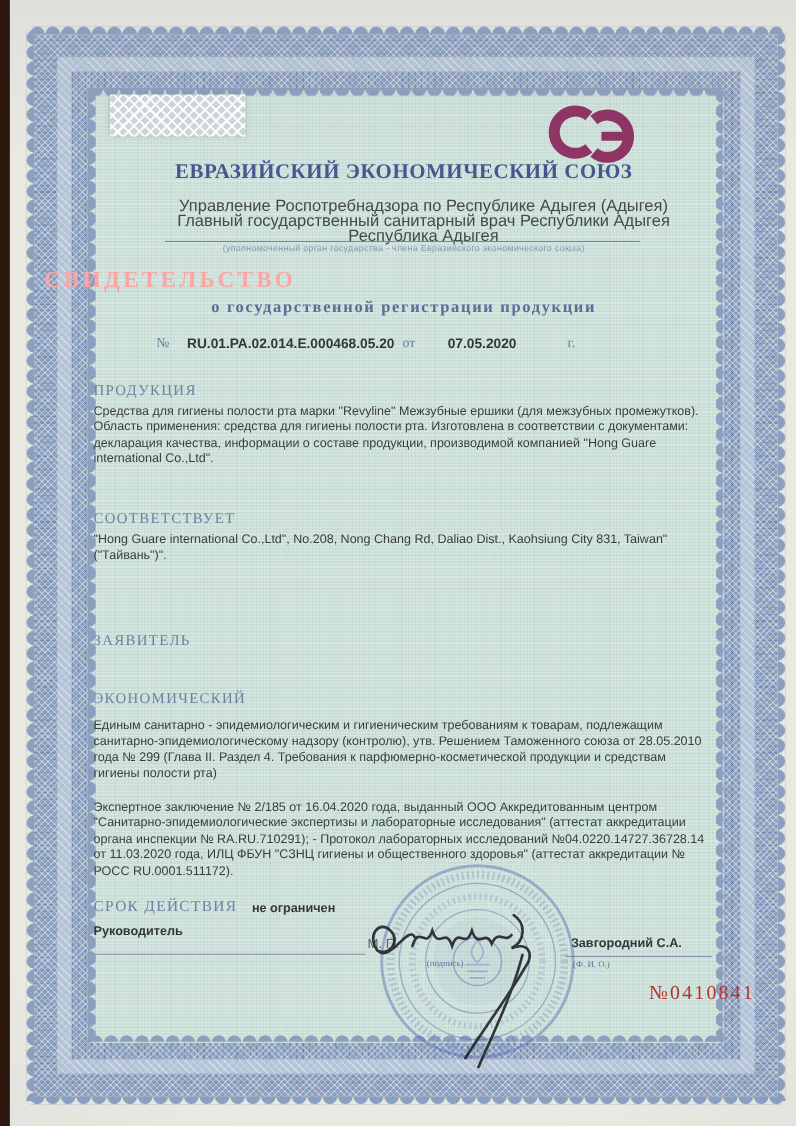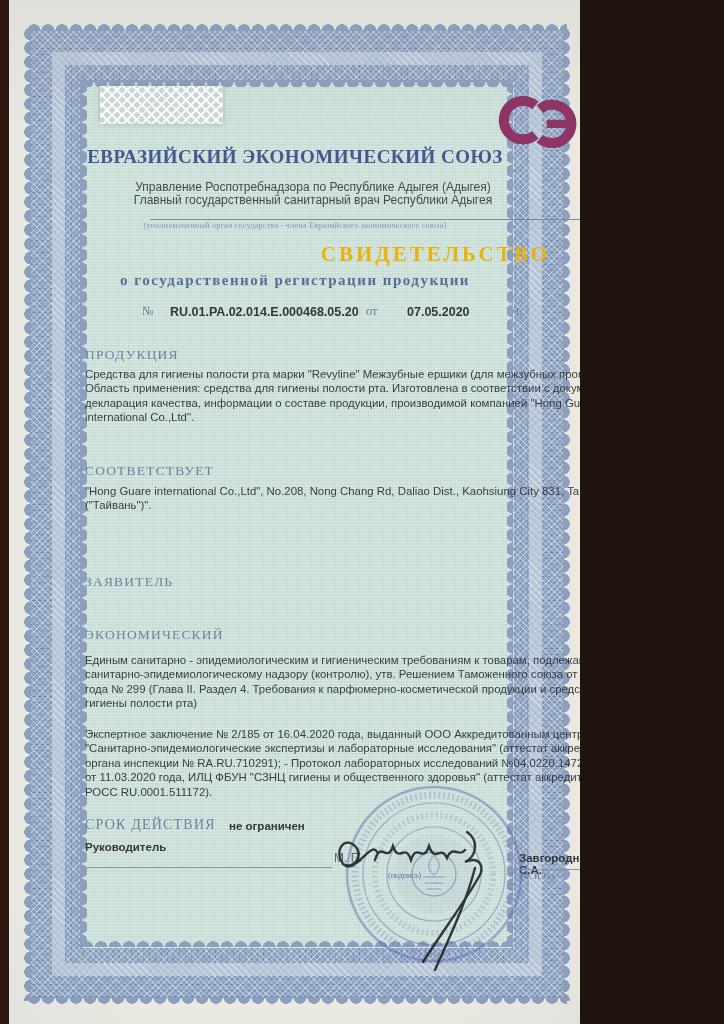--- a/index.html
+++ b/index.html
@@ -1,16 +1,16 @@
 <!DOCTYPE html>
 <html><head>
 <meta charset="utf-8">
 <style>
   html,body{margin:0;padding:0;background:#1f140d;}
-  .photo{position:relative;width:580px;height:1024px;background:#2b190f;overflow:hidden;
+  .photo{position:relative;width:724px;height:1024px;background:#2b190f;overflow:hidden;
          font-family:"Liberation Sans",sans-serif;}
   .paper{position:absolute;left:9px;top:0;right:0;bottom:0;background:#e9e9e2;}
   .paper::after{content:"";position:absolute;inset:0;pointer-events:none;
     background:linear-gradient(180deg,rgba(140,145,148,.10),rgba(140,145,148,0) 14%),
                radial-gradient(120% 100% at 50% 42%,rgba(0,0,0,0) 60%,rgba(80,85,92,.14));}
   
   .frame{position:absolute;left:22px;top:31px;right:17px;bottom:27px;background-color:#8ba0bf;
     background-image:
       repeating-linear-gradient(45deg,rgba(255,255,255,.35) 0 1px,transparent 1px 4px),
       repeating-linear-gradient(-45deg,rgba(255,255,255,.35) 0 1px,transparent 1px 4px),
@@ -41,26 +41,26 @@
 
   .layer{position:absolute;inset:0;}
   .abs{position:absolute;}
   .holo{left:100px;top:86px;width:123px;height:38px;background-color:#ccd5d7;
     background-image:
       repeating-linear-gradient(45deg,rgba(255,255,255,.85) 0 2px,transparent 2px 7px),
       repeating-linear-gradient(-45deg,rgba(255,255,255,.85) 0 2px,transparent 2px 7px);
     box-shadow:0 0 4px rgba(120,130,135,.5);filter:blur(.3px);}
   .union-title{top:146px;left:40px;right:30px;text-align:center;font-family:"Liberation Serif",serif;
     font-weight:bold;font-size:19px;color:#44578f;letter-spacing:.5px;}
-  .authority{top:181px;left:40px;right:30px;text-align:center;font-size:12px;color:#45494e;line-height:13.4px;padding-left:36px;}
+  .authority{top:181px;left:40px;right:30px;text-align:center;font-size:15px;color:#45494e;line-height:13.4px;padding-left:36px;}
   .rule{top:219px;left:150px;width:432px;height:1px;background:#7a87a0;}
-  .auth-note{top:221px;left:40px;right:30px;text-align:center;font-family:Liberation Serif, serif;
+  .auth-note{top:221px;left:40px;right:30px;text-align:center;font-family:Liberation Sans, sans-serif;
     font-size:8px;color:#8496b2;letter-spacing:.3px;}
-  .cert-title{top:242px;left:40px;right:30px;text-align:right;font-family:"Liberation Serif",serif;
-    font-weight:bold;font-size:21px;color:#eab308;letter-spacing:3px;}
+  .cert-title{top:242px;left:40px;right:30px;text-align:left;font-family:"Liberation Serif",serif;
+    font-weight:bold;font-size:21px;color:#fca5a5;letter-spacing:3px;}
   .cert-sub{top:272px;left:40px;right:30px;text-align:center;font-family:"Liberation Serif",serif;
     font-weight:bold;font-size:15px;color:#596d99;letter-spacing:1.5px;}
   .lbl{font-family:"Liberation Serif",serif;font-size:12.5px;color:#6c7c99;}
   .val{font-size:12.5px;font-weight:bold;color:#33373c;}
   .sec-h{font-family:"Liberation Serif",serif;font-size:13.5px;color:#6d81a2;letter-spacing:1.2px;text-align:center;}
   .body-p{left:85px;width:556px;font-size:11.4px;line-height:14.4px;color:#393d43;}
   .small-cap{font-family:"Liberation Serif",serif;font-size:8px;color:#5d71a0;}
   .role-note{left:85px;top:876px;width:258px;font-family:"Liberation Serif",serif;
     font-size:9.8px;color:#5d71a0;line-height:13px;}
   .sig-line{height:1px;background:#8a94a8;}
@@ -103,20 +103,21 @@
         <path d="M56 37 L81 37" stroke-width="9"></path>
         <path d="M43.5 16.9 A21 21 0 1 0 43.5 49.1"></path>
       </g>
     </svg>
 
     <div class="abs union-title">ЕВРАЗИЙСКИЙ ЭКОНОМИЧЕСКИЙ СОЮЗ</div>
 
     <div class="abs authority">
       <div>Управление Роспотребнадзора по Республике Адыгея (Адыгея)</div>
       <div>Главный государственный санитарный врач Республики Адыгея</div>
+      <div>Республика Адыгея</div>
     </div>
     <div class="abs rule"></div>
     <div class="abs auth-note">(уполномоченный орган государства - члена Евразийского экономического союза)</div>
 
     <div class="abs cert-title">СВИДЕТЕЛЬСТВО</div>
     <div class="abs cert-sub">о государственной регистрации продукции</div>
 
     <div class="abs lbl" style="left:142px;top:304px;">№</div>
     <div class="abs val" style="left:170px;top:305px;">RU.01.РА.02.014.Е.000468.05.20</div>
     <div class="abs lbl" style="left:366px;top:304px;">от</div>

